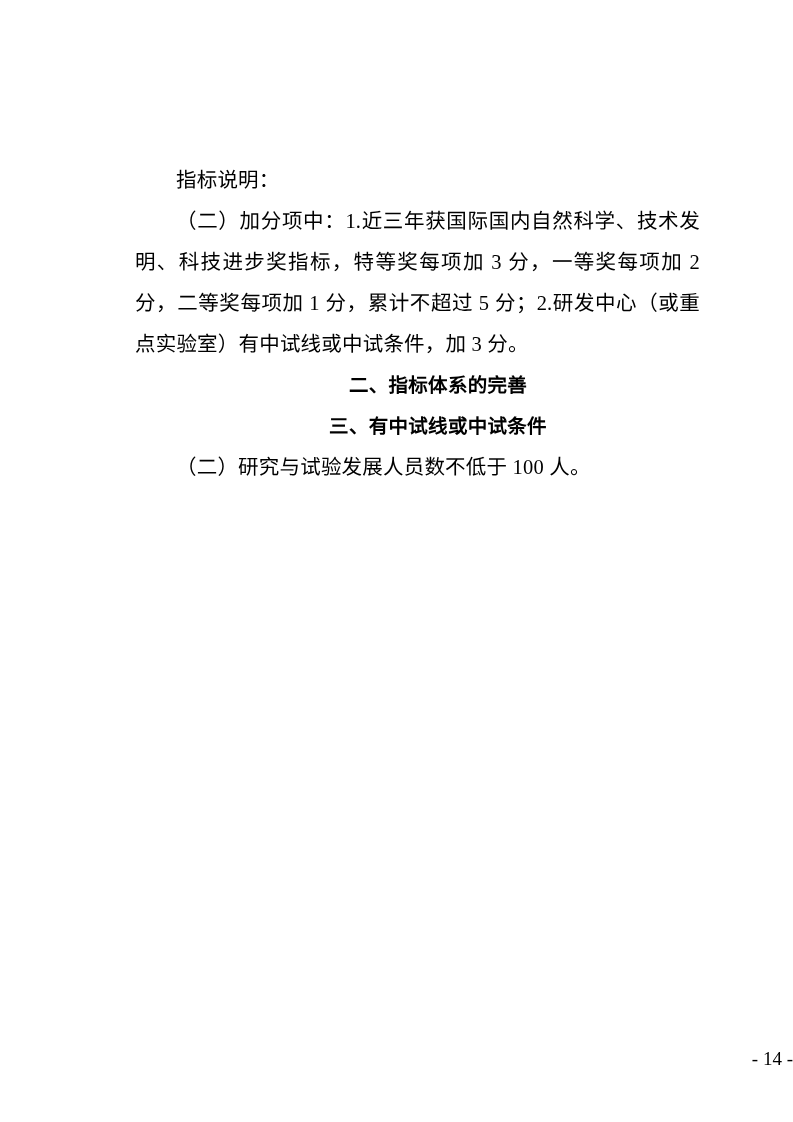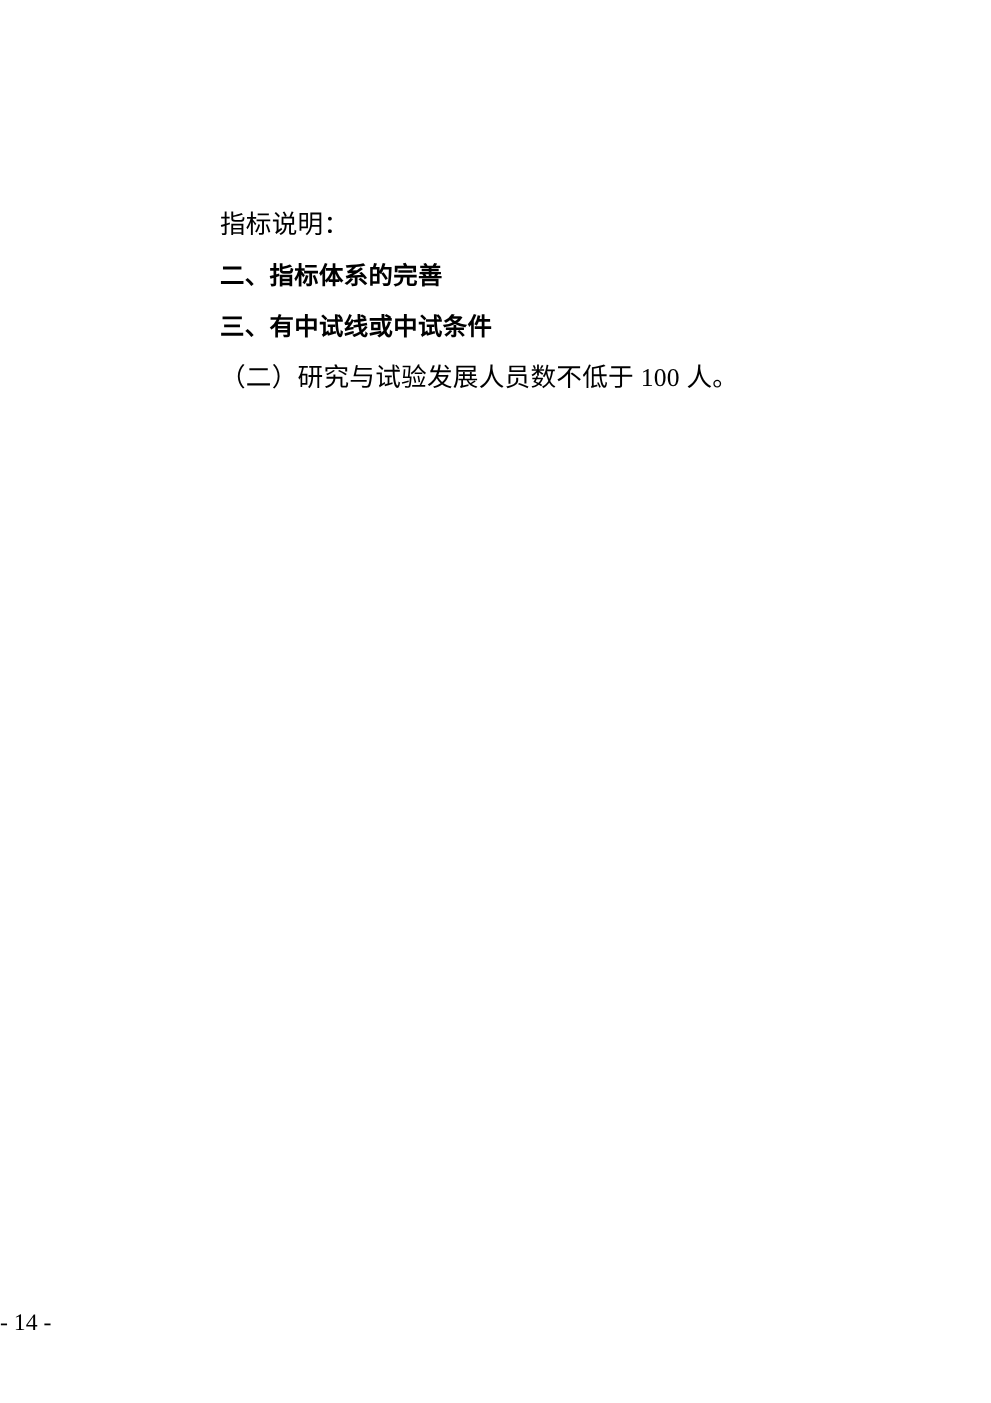--- a/index.html
+++ b/index.html
@@ -39,40 +39,42 @@
     text-indent: 41px;
   }
   p.heading {
     font-family: Liberation Sans, sans-serif;
     font-weight: bold;
     font-size: 19.5px;
     line-height: 41px;
     text-indent: 41px;
     margin: 0;
     letter-spacing: 0.3px;
+    text-align: center;
   }
   .footer {
     position: absolute;
     left: 0;
     bottom: 52px;
     width: 793px;
-    text-align: left;
+    text-align: right;
     font-size: 19px;
     font-family: "Liberation Serif", "DejaVu Serif", serif;
   }
 </style>
 </head>
 <body>
 
 <div class="page">
   <div class="doc-body">
 
     <p class="para indent">指标说明：</p>
 
 
+    <p class="para indent">（二）加分项中：1.近三年获国际国内自然科学、技术发明、科技进步奖指标，特等奖每项加 3 分，一等奖每项加 2 分，二等奖每项加 1 分，累计不超过 5 分；2.研发中心（或重点实验室）有中试线或中试条件，加 3 分。</p>
 
     <p class="heading">二、指标体系的完善</p>
 
 
     <p class="heading">三、有中试线或中试条件</p>
 
 
     <p class="para indent">（二）研究与试验发展人员数不低于 100 人。</p>
 
   </div>

